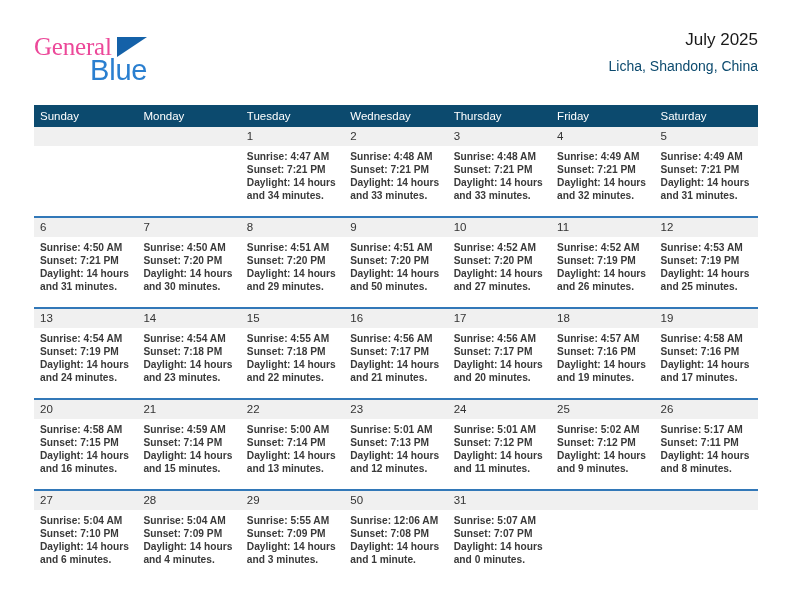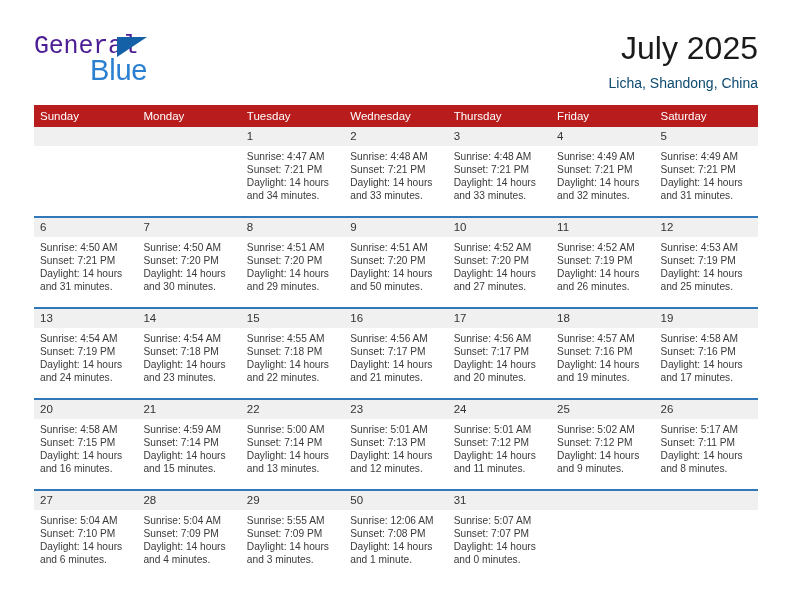--- a/index.html
+++ b/index.html
@@ -35,22 +35,22 @@
     top: 4px;
     width: 200px;
     height: 58px;
   }
   .logo-general {
     position: absolute;
     left: 0;
     top: 0;
     font-size: 25px;
     letter-spacing: -0.2px;
-    color: #4c1d95;
-    font-family: Liberation Mono, monospace;
+    color: #ec4899;
+    font-family: Liberation Serif, serif;
     line-height: 1;
   }
   .logo-triangle {
     position: absolute;
     left: 83px;
     top: 3px;
     width: 0;
     height: 0;
     border-left: 30px solid #1461a8;
     border-bottom: 20px solid transparent;
@@ -64,21 +64,21 @@
     color: #2a7fd0;
     line-height: 1;
   }
   .title-block {
     position: absolute;
     right: 0;
     top: 0;
     text-align: right;
   }
   .cal-title {
-    font-size: 32px;
+    font-size: 17px;
     color: #1a1a1a;
     line-height: 1.15;
     white-space: nowrap;
     font-weight: normal;
     margin: 0;
   }
   .cal-subtitle {
     font-size: 14px;
     color: #0c4a6e;
     margin-top: 8px;
@@ -88,21 +88,21 @@
   
   .calendar {
     position: absolute;
     left: 34px;
     top: 105px;
     width: 724px;
     border-collapse: collapse;
     table-layout: fixed;
   }
   .calendar th {
-    background: #b91c1c;
+    background: #0c4a6e;
     color: #ffffff;
     font-size: 11.5px;
     font-weight: normal;
     text-align: left;
     padding: 5px 0 5px 6px;
     height: 20px;
     box-sizing: border-box;
   }
   .calendar td {
     vertical-align: top;
@@ -127,20 +127,21 @@
     padding: 1px 0 0 6px;
     font-size: 11.5px;
     color: #333333;
     line-height: 17px;
   }
   .cell-body {
     padding: 4px 5px 0 6px;
     font-size: 10.2px;
     line-height: 13.1px;
     color: #3a3a3a;
+    font-weight: bold;
   }
   .cell-body div {
     white-space: nowrap;
   }
   td.empty .daynum-band {
     background: #f0f0f0;
   }
 </style>
 </head>
 <body>

